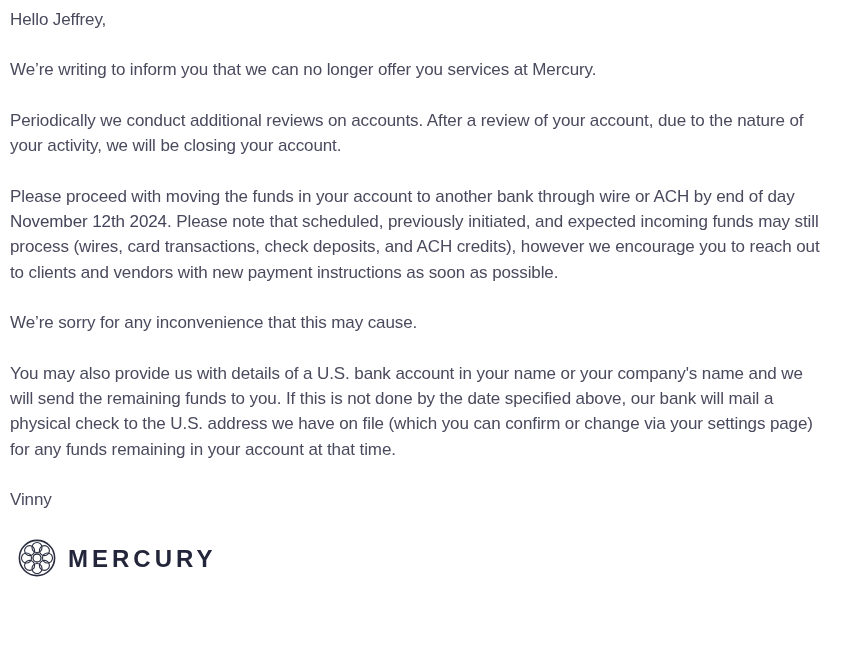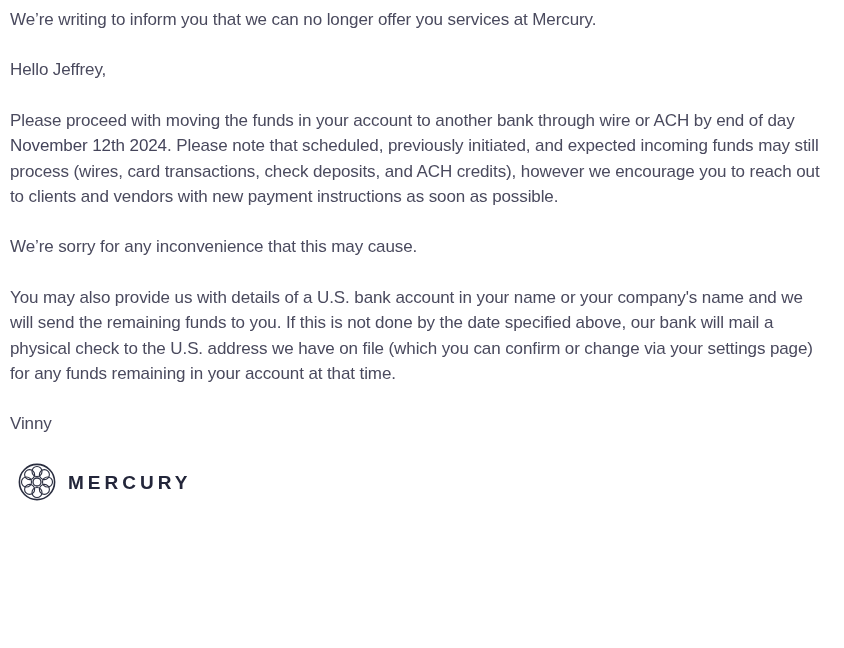--- a/index.html
+++ b/index.html
@@ -39,36 +39,37 @@
     padding-left: 8px;
     height: 40px;
   }
   .logo-icon {
     width: 38px;
     height: 38px;
     flex: 0 0 auto;
   }
   .wordmark {
     font-weight: 700;
-    font-size: 19px;
+    font-size: 24px;
     letter-spacing: 4px;
     color: #23263a;
     line-height: 1;
     padding-top: 2px;
   }
 </style>
 </head>
 <body>
 
 <div class="email-body">
 
+  <p>Hello Jeffrey,</p>
+
   <p>We’re writing to inform you that we can no longer offer you services at Mercury.</p>
 
-  <p>Hello Jeffrey,</p>
-
+  <p>Periodically we conduct additional reviews on accounts. After a review of your account, due to the nature of your activity, we will be closing your account.</p>
 
   <p><span>Please proceed with moving the funds in your account to another bank through wire or ACH by end of day </span><strong class="deadline">November 12th 2024</strong><span>. Please note that scheduled, previously initiated, and expected incoming funds may still process (wires, card transactions, check deposits, and ACH credits), however we encourage you to reach out to clients and vendors with new payment instructions as soon as possible.</span></p>
 
   <p>We’re sorry for any inconvenience that this may cause.</p>
 
   <p>You may also provide us with details of a U.S. bank account in your name or your company's name and we will send the remaining funds to you. If this is not done by the date specified above, our bank will mail a physical check to the U.S. address we have on file (which you can confirm or change via your settings page) for any funds remaining in your account at that time.</p>
 
 
   <p class="sender-name">Vinny</p>
 

